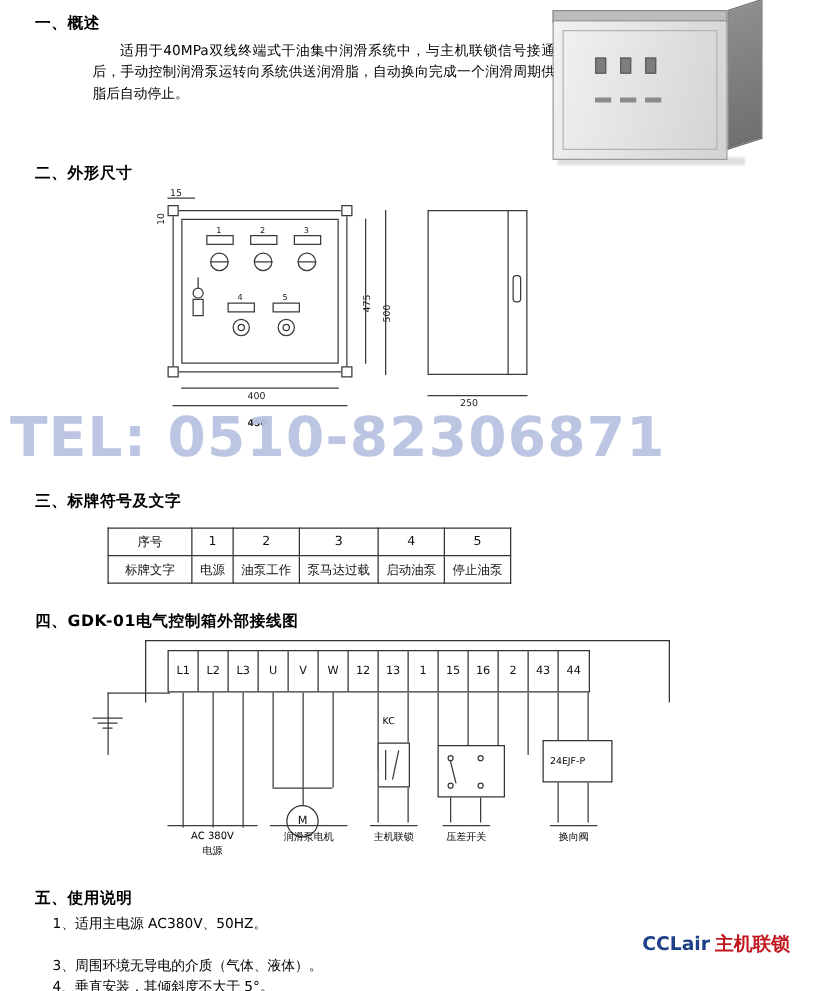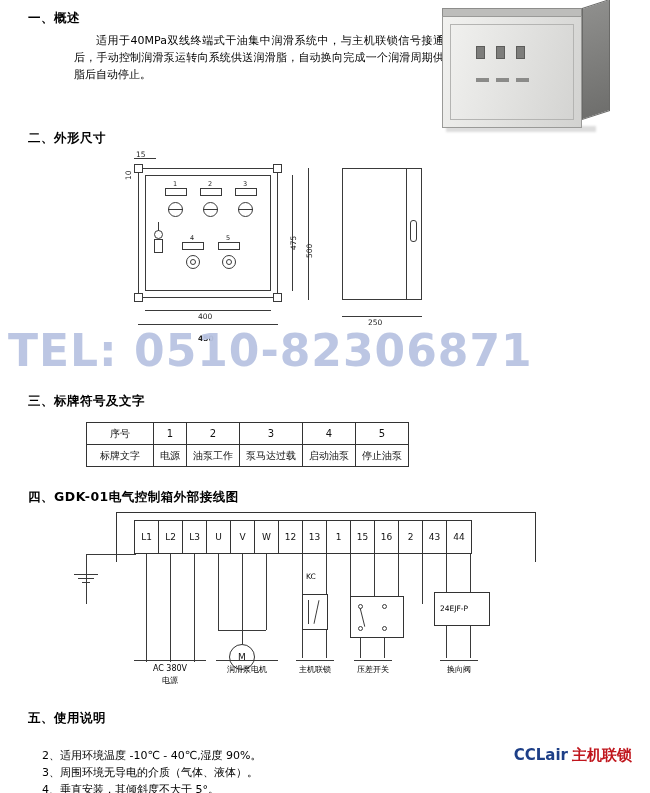--- a/index.html
+++ b/index.html
@@ -475,21 +475,21 @@
     <div class="cap" style="left:260px; top:152px; width:50px;">主机联锁</div>
 
     <div class="ln hl" style="left:324px; top:148px; width:38px;"></div>
     <div class="cap" style="left:318px; top:152px; width:50px;">压差开关</div>
 
     <div class="ln hl" style="left:410px; top:148px; width:38px;"></div>
     <div class="cap" style="left:404px; top:152px; width:50px;">换向阀</div>
   </div>
 
   <div class="section-head" style="left:28px; top:710px;">五、使用说明</div>
-  <div class="use-item" style="left:42px; top:748px;">2、适用环境温度 -10℃ - 40℃,湿度 90%。</div>
+  <div class="use-item" style="left:42px; top:731px;">1、适用主电源 AC380V、50HZ。</div>
   <div class="use-item" style="left:42px; top:765px;">3、周围环境无导电的介质（气体、液体）。</div>
   <div class="use-item" style="left:42px; top:782px;">4、垂直安装，其倾斜度不大于 5°。</div>
 
   <div class="footer-logo" style="bottom:28px;">
     <span>CCLair</span><span class="cn">主机联锁</span>
   </div>
 
 </div>
 
 </body></html>

